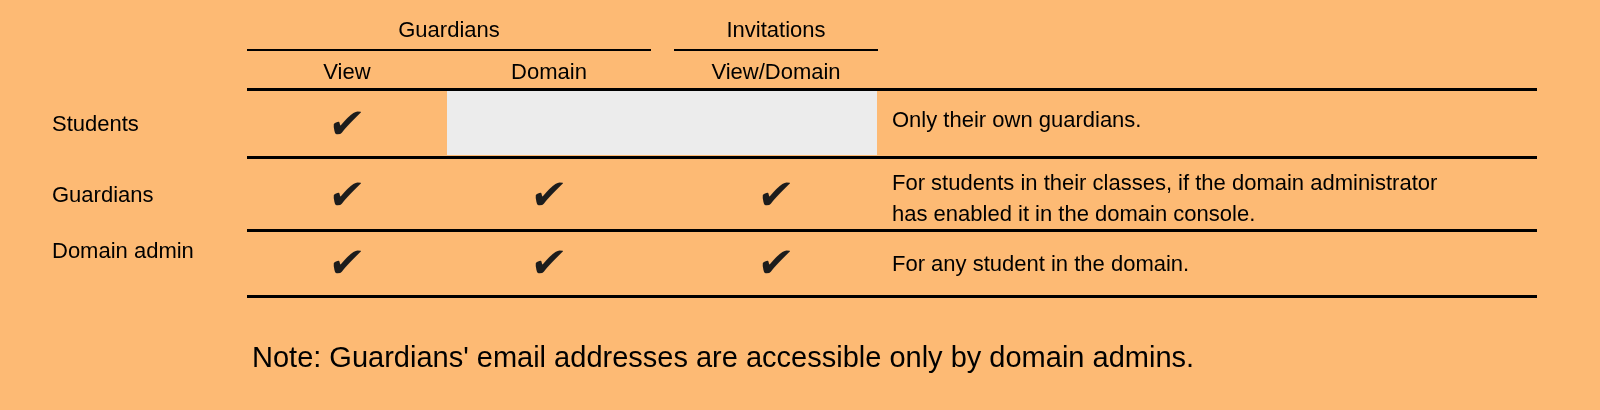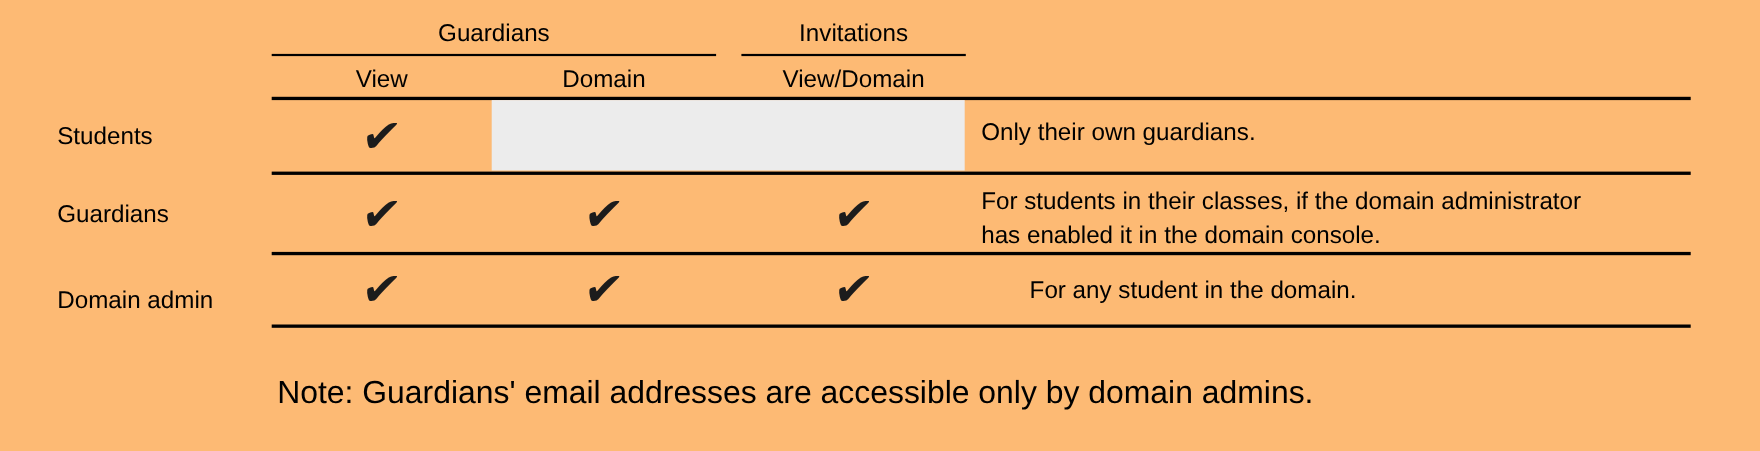--- a/index.html
+++ b/index.html
@@ -68,21 +68,21 @@
   
   .row-label {
     position: absolute;
     left: 52px;
     display: flex;
     align-items: center;
     font-size: 22px;
   }
   .row-label.students { top: 91px; height: 65px; }
   .row-label.teachers { top: 161px; height: 68px; }
-  .row-label.domain-admin { top: 242px; height: 62px; }
+  .row-label.domain-admin { top: 220px; height: 62px; }
   .check-cell {
     position: absolute;
     display: flex;
     align-items: center;
     justify-content: center;
   }
   .check-cell.col-view { left: 247px; width: 200px; }
   .check-cell.col-modify { left: 447px; width: 204px; }
   .check-cell.col-view-modify { left: 674px; width: 204px; }
   .check-cell.row-students { top: 91px; height: 65px; }
@@ -109,21 +109,21 @@
     left: 892px;
     width: 570px;
     display: flex;
     flex-direction: column;
     justify-content: center;
     font-size: 22px;
     line-height: 31px;
   }
   .note-cell.row-students { top: 91px; height: 56px; }
   .note-cell.row-teachers { top: 159px; height: 70px; justify-content: flex-end; }
-  .note-cell.row-domain-admin { top: 232px; height: 62px; margin-left: 44px; }
+  .note-cell.row-domain-admin { top: 232px; height: 62px; }
   .footnote {
     position: absolute;
     left: 252px;
     top: 344px;
     font-size: 29px;
     line-height: 27px;
   }
 </style>
 </head>
 <body>

